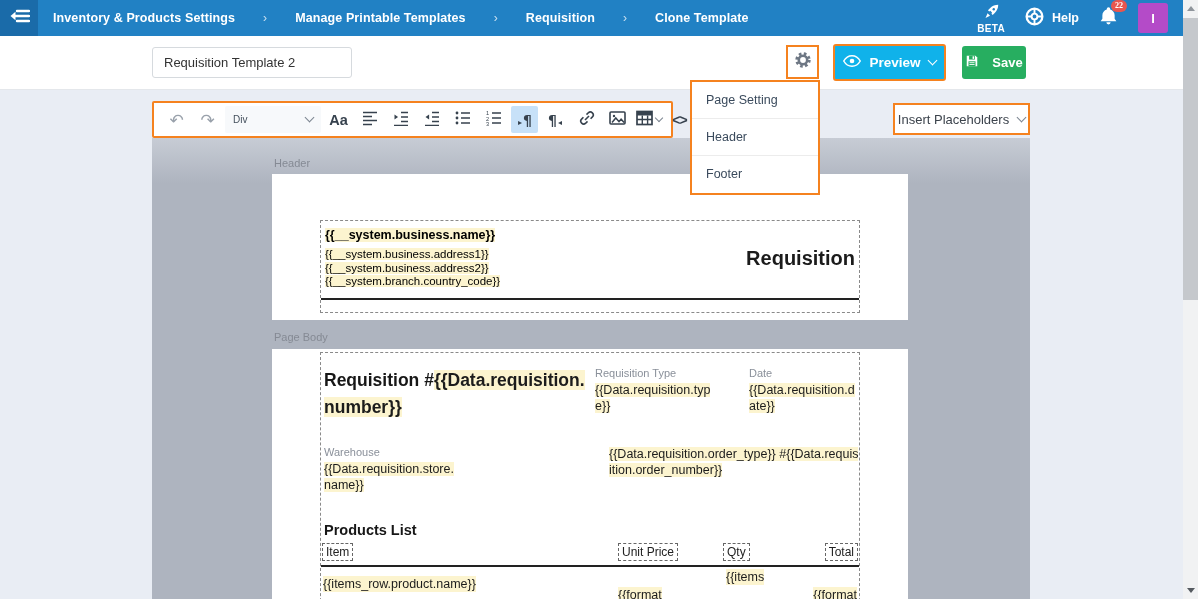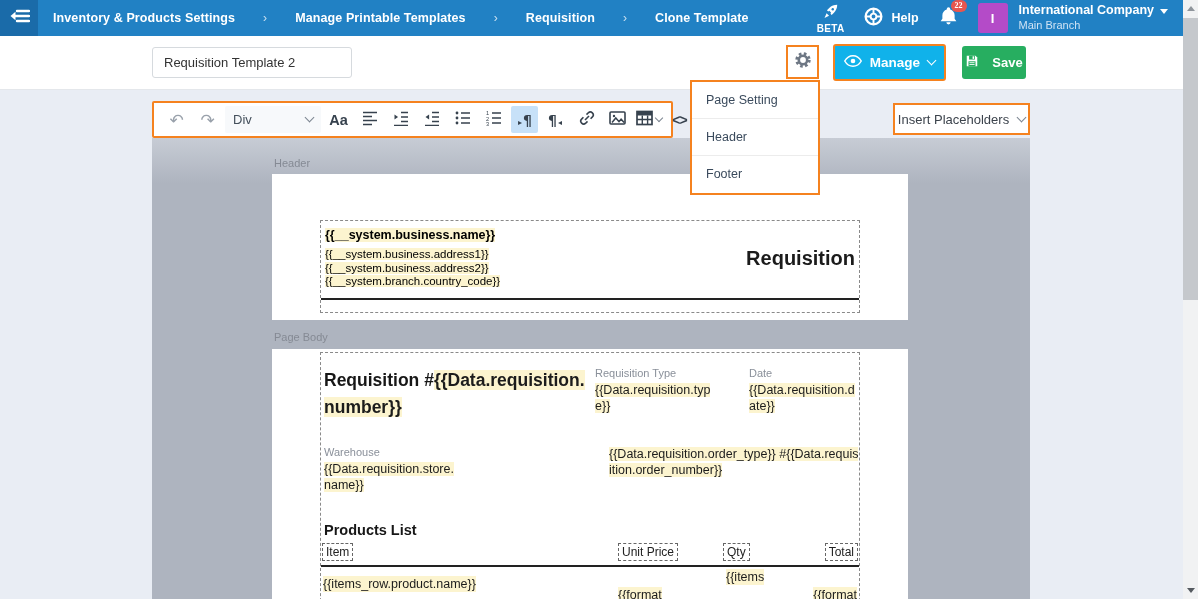--- a/index.html
+++ b/index.html
@@ -35,21 +35,21 @@
   
   .settings-menu { position:absolute; left:690px; top:80px; width:130px; background:#fff; border:2px solid #f5821f; z-index:50; }
   .menu-item { height:37px; line-height:36px; padding-left:14px; font-size:12.5px; color:#3a4a5c; border-bottom:1px solid #ececec; cursor:pointer; }
   .menu-item:last-child { border-bottom:none; }
 
   
   .toolbar { position:absolute; left:152px; top:101px; width:521px; height:37px; background:#fff; border:2px solid #f5821f; border-radius:2px; display:flex; align-items:center; padding:0 9px; gap:4px; z-index:10; }
   .tb-btn { min-width:27px; height:27px; display:flex; align-items:center; justify-content:center; cursor:pointer; color:#37424e; border-radius:2px; flex:none; }
   .tb-btn.faded { color:#99a1ab; font-size:17px; font-family:"DejaVu Sans",sans-serif; }
   .tb-btn.active { background:#c7e1f8; }
-  .tb-select { width:96px; height:27px; background:#f7f9fb; display:flex; align-items:center; justify-content:space-between; padding:0 8px; font-size:13px; color:#44505c; cursor:pointer; border-radius:2px; flex:none; }
+  .tb-select { width:96px; height:27px; background:#f7f9fb; display:flex; align-items:center; justify-content:space-between; padding:0 8px; font-size:10px; color:#44505c; cursor:pointer; border-radius:2px; flex:none; }
   .tb-select .chev, .insert-ph .chev, .tb-caret { color:#7c8590; }
   .tb-aa { font-size:14.5px; font-weight:600; }
   .pilcrow { font-size:14px; font-weight:700; font-family:"DejaVu Sans",sans-serif; line-height:1; }
   .mini-tri { font-size:8px; line-height:1; margin:0 1px; }
   .tb-code { font-size:14px; font-weight:700; letter-spacing:-1px; }
   .tb-caret { width:6px; height:6px; border-right:1.5px solid #7c8590; border-bottom:1.5px solid #7c8590; transform:rotate(45deg); margin:-3px 0 0 3px; }
 
   .insert-ph { position:absolute; left:893px; top:103px; width:137px; height:32px; background:#fff; border:2px solid #f5821f; display:flex; align-items:center; justify-content:center; gap:9px; font-size:13px; color:#3c434c; cursor:pointer; z-index:10; }
 
   
@@ -148,48 +148,41 @@
         <svg width="21" height="22" viewBox="0 0 24 24">
             <path fill="#fff" d="M12 2a2 2 0 0 1 2 2v.6c2.9.9 5 3.5 5 6.4v4.2l2 2.8H3l2-2.8V11c0-2.9 2.1-5.5 5-6.4V4a2 2 0 0 1 2-2z"></path>
             <path fill="#fff" d="M9.6 19.2a2.4 2.4 0 0 0 4.8 0z"></path>
           </svg>
       </span>
       <span class="badge">22</span>
     </div>
     <div class="avatar">
       <span>I</span>
     </div>
-    <div class="company">
-      <div class="company-name">
-        <span>International Company</span>
-        <span class="caret-down"></span>
-      </div>
-      <div class="branch-name">Main Branch</div>
-    </div>
   </div>
 </div>
 
 <div class="action-bar">
   <input class="tpl-input" type="text" value="Requisition Template 2" style="">
   <div class="gear-btn">
     <span>
       <svg width="20" height="20" viewBox="0 0 20 20">
           <circle cx="10" cy="10" r="6.1" fill="none" stroke="#6e7784" stroke-width="3.2" stroke-dasharray="2.5 2.3"></circle>
           <circle cx="10" cy="10" r="4.2" fill="none" stroke="#6e7784" stroke-width="2.6"></circle>
         </svg>
     </span>
   </div>
   <div class="preview-btn">
     <span>
       <svg width="18" height="14" viewBox="0 0 24 16">
           <path d="M1 8s4-7 11-7 11 7 11 7-4 7-11 7S1 8 1 8z" fill="none" stroke="#fff" stroke-width="2"></path>
           <circle cx="12" cy="8" r="3.1" fill="#fff"></circle>
         </svg>
     </span>
-    <span>Manage</span>
+    <span>Preview</span>
     <span class="chev"></span>
   </div>
   <div class="save-btn">
     <span>
       <svg width="14" height="14" viewBox="0 0 24 24">
           <path fill="#fff" d="M3 3h15l3 3v15H3z"></path>
           <rect x="7" y="3" width="10" height="6.5" fill="#27ae60"></rect>
           <rect x="13" y="4" width="2.6" height="4.4" fill="#fff"></rect>
           <rect x="6" y="12.5" width="12" height="8.5" fill="#27ae60"></rect>
           <rect x="7.6" y="14.2" width="8.8" height="1.5" fill="#fff"></rect>

